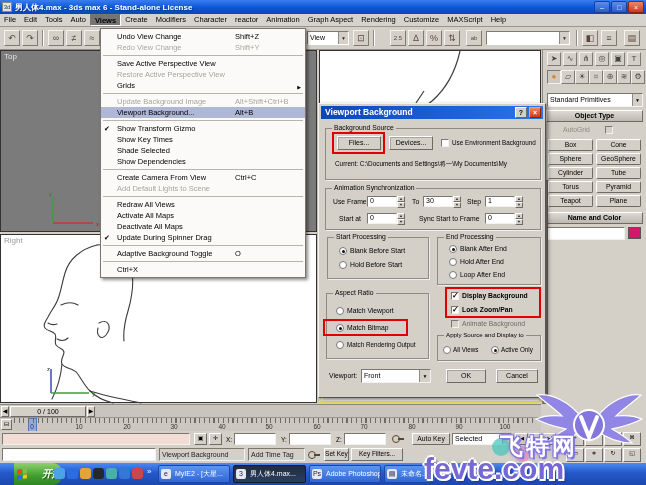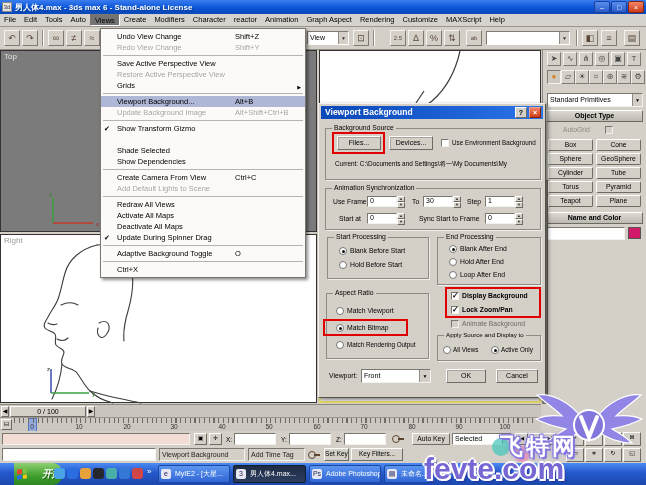--- a/index.html
+++ b/index.html
@@ -14,21 +14,21 @@
     display:flex; align-items:center; justify-content:center; font-size:6px; color:#335; }
   .titlebar .ttl { font-weight:bold; font-size:8px; white-space:nowrap; text-shadow:1px 1px 1px #073a8a; }
   .wbtns { position:absolute; right:2px; top:1px; display:flex; gap:1px; }
   .wbtn { width:16px; height:12px; font-size:7px; line-height:11px; text-align:center; color:#fff;
     background:linear-gradient(180deg,#5a8df0,#2a5cc8); border:1px solid #1c3f96; border-radius:2px; }
   .wbtn.close { background:linear-gradient(180deg,#ef8565,#cc3a1a); border-color:#8a2408; }
 
   .menubar { position:absolute; left:0; top:14px; width:646px; height:13px; background:#d6d3ce;
     border-bottom:1px solid #9a968f; display:flex; align-items:center; font-size:7.5px; }
   .mb { padding:1px 4px; height:12px; line-height:10px; white-space:nowrap; }
-  .mb.active { background:#737373; border:1px solid; border-color:#7c7870 #fff #fff #7c7870; }
+  .mb.active { background:#737373; border:1px solid; border-color:#7c7870 #fff #fff #7c7870;font-weight:bold; }
 
   
   .toolbar { position:absolute; left:0; top:27px; width:646px; height:23px; background:#d4d0c8;
     border-bottom:1px solid #928e86; }
   .tbi { position:absolute; top:3px; width:16px; height:16px; background:#d4d0c8; border:1px solid;
     border-color:#f5f3ef #7e7a73 #7e7a73 #f5f3ef; font-size:9px; text-align:center; line-height:14px; color:#5a4638; }
   .tbsep { position:absolute; top:3px; width:2px; height:16px; border-left:1px solid #8e8a83; border-right:1px solid #fff; }
   .tbdd { position:absolute; top:4px; height:14px; background:#fff; border:1px solid;
     border-color:#7e7a73 #fff #fff #7e7a73; font-size:7px; line-height:12px; padding:0 2px; }
   .tbdd .da { position:absolute; right:0; top:0; width:10px; height:12px; background:#d4d0c8;
@@ -285,34 +285,35 @@
       </div>
     <div class="mi dis">
         <span class="lbl">Restore Active Perspective View</span>
         <span class="sc"></span>
       </div>
     <div class="mi sub">
         <span class="lbl">Grids</span>
         <span class="sc"></span>
       </div>
     <div class="msep"></div>
+    <div class="mi dis">
+        <span class="lbl">Update Background Image</span>
+        <span class="sc">Alt+Shift+Ctrl+B</span>
+      </div>
     <div class="mi hi">
         <span class="lbl">Viewport Background...</span>
         <span class="sc">Alt+B</span>
       </div>
-    <div class="mi dis">
-        <span class="lbl">Update Background Image</span>
-        <span class="sc">Alt+Shift+Ctrl+B</span>
-      </div>
     <div class="msep"></div>
     <div class="mi checked">
         <span class="lbl">Show Transform Gizmo</span>
         <span class="sc"></span>
       </div>
     <div class="mi">
+        <span class="lbl">Show Key Times</span>
         <span class="sc"></span>
       </div>
     <div class="mi">
         <span class="lbl">Shade Selected</span>
         <span class="sc"></span>
       </div>
     <div class="mi">
         <span class="lbl">Show Dependencies</span>
         <span class="sc"></span>
       </div>

